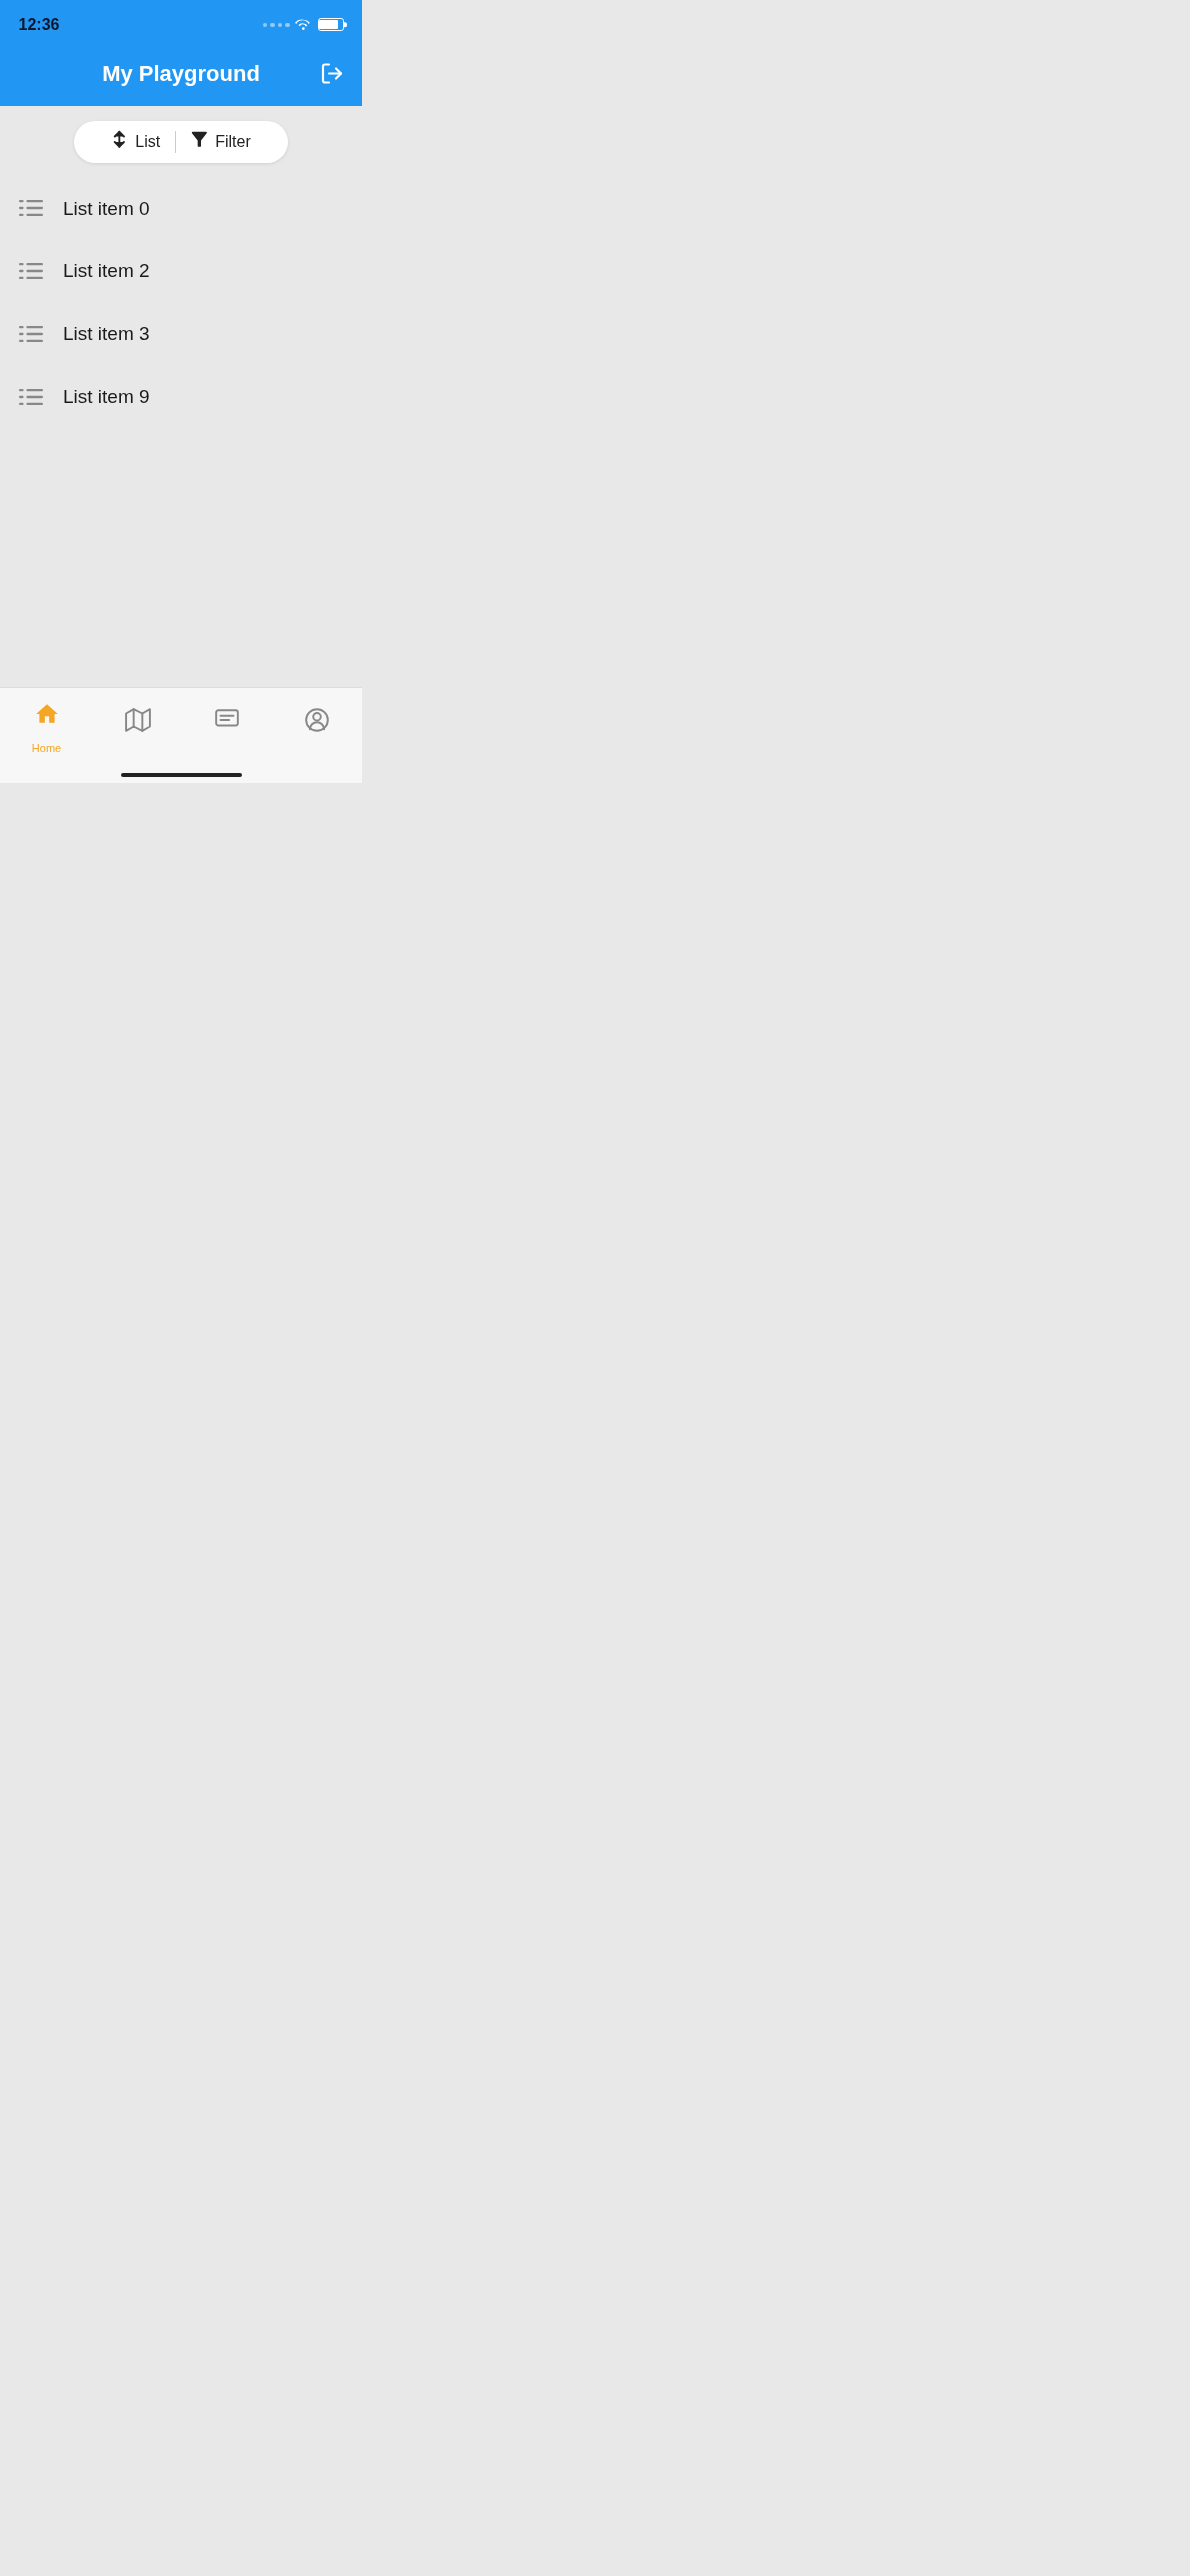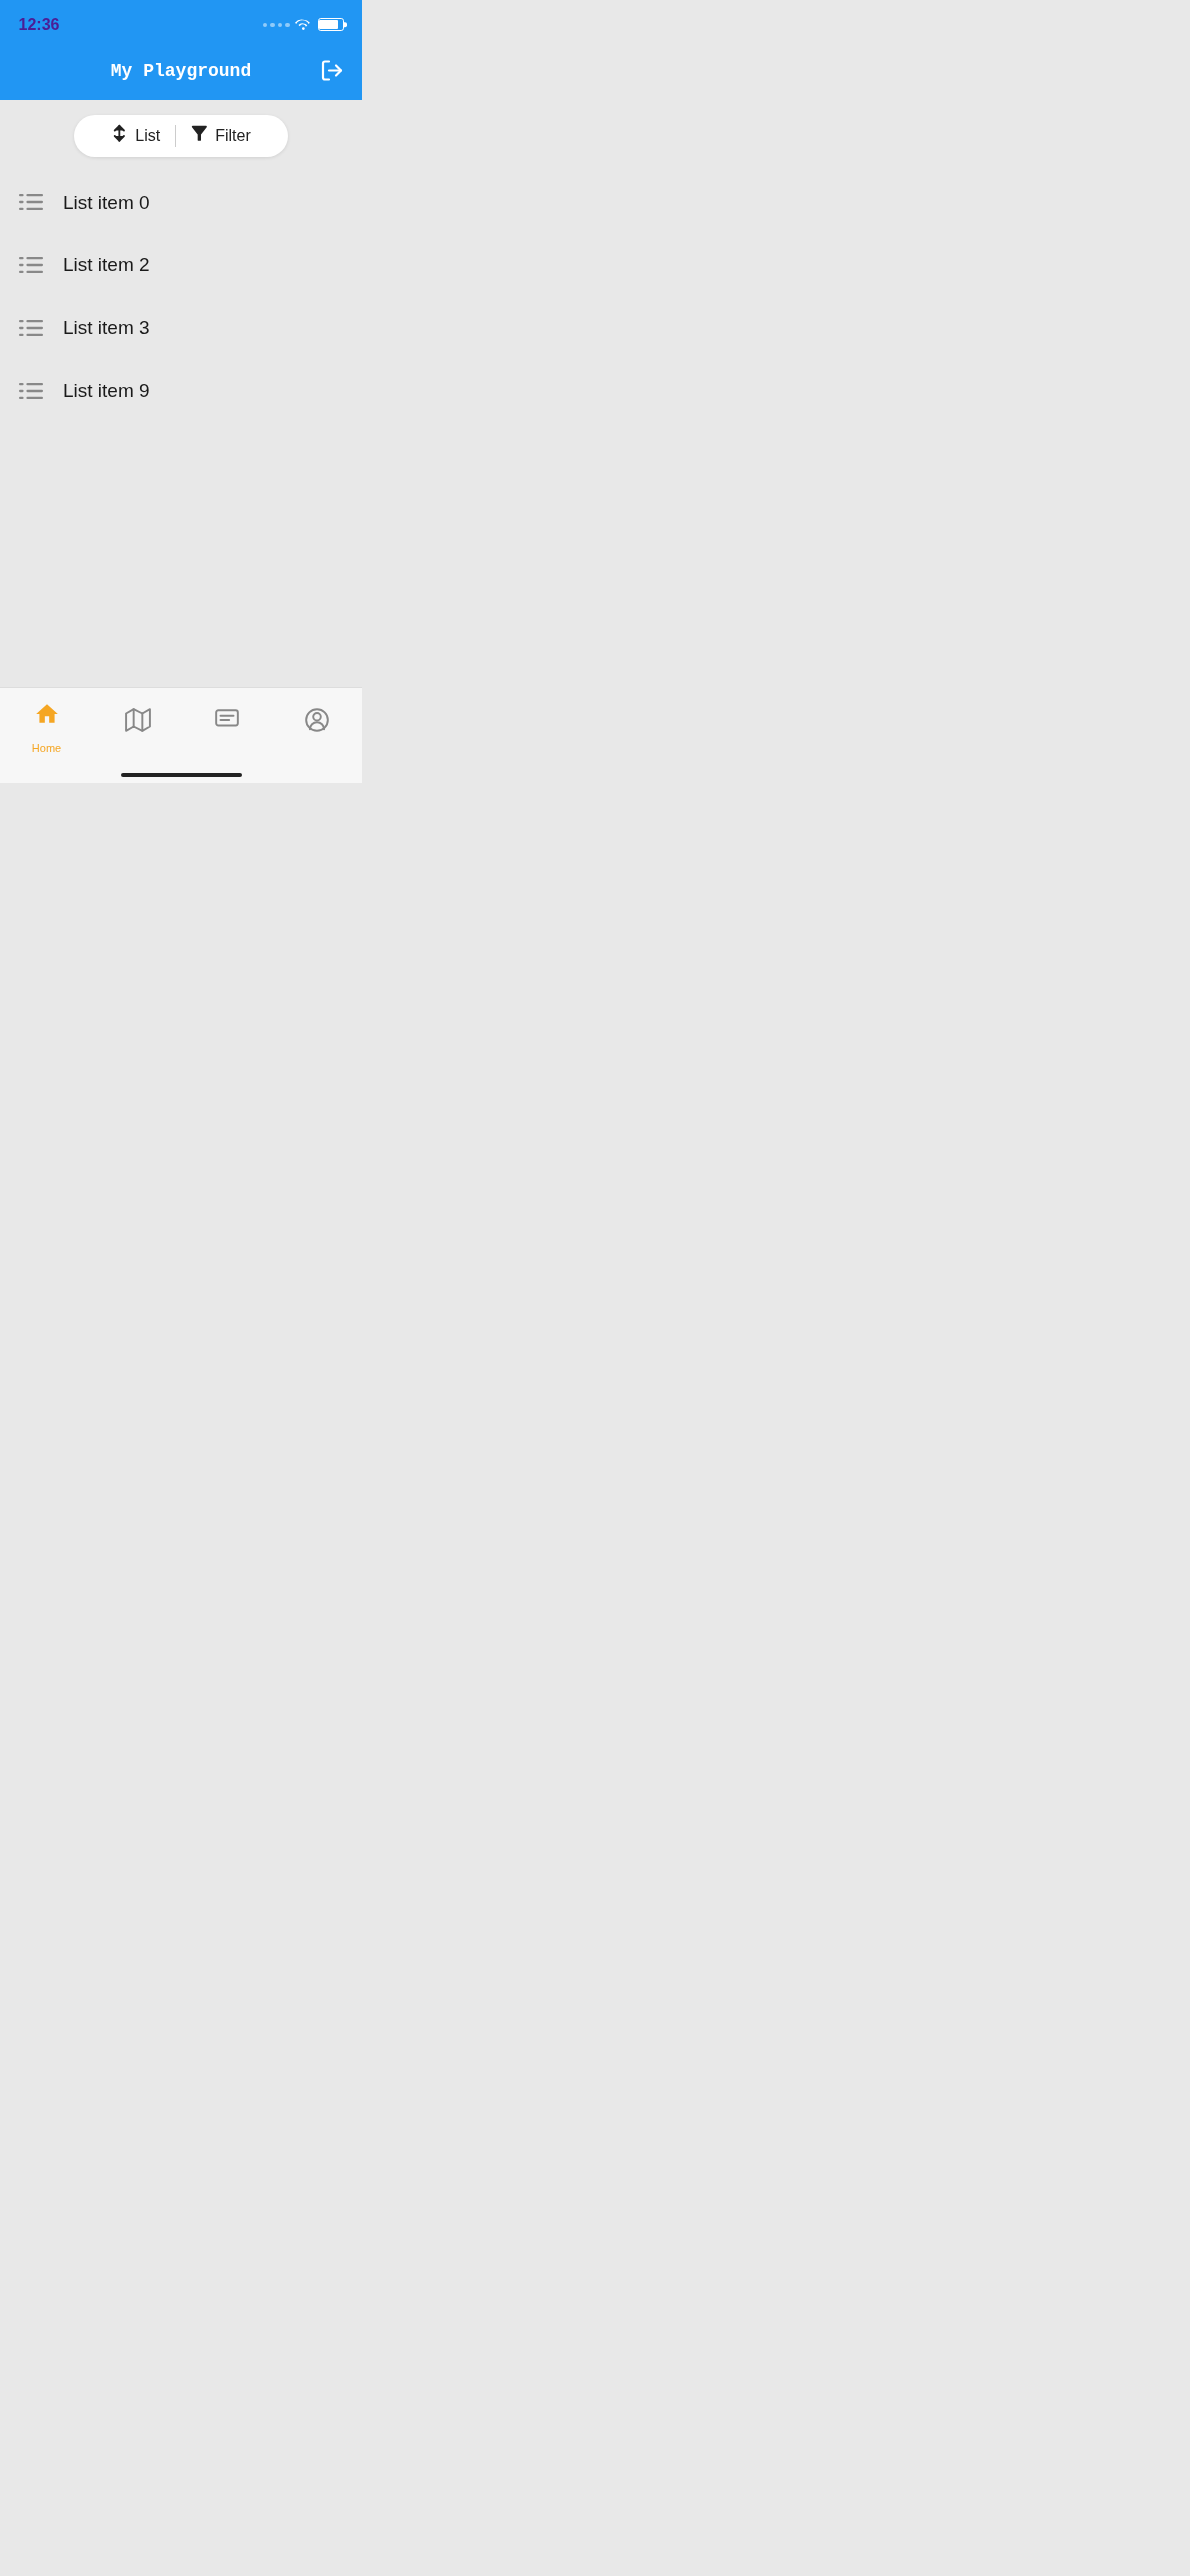--- a/index.html
+++ b/index.html
@@ -19,21 +19,21 @@
     .status-bar {
       background: #2196F3;
       display: flex;
       justify-content: space-between;
       align-items: center;
       padding: 13px 18.5px 9.3px 18.5px;
       height: 46px;
     }
 
     .status-time {
-      color: #4c1d95;
+      color: #0f172a;
       font-size: 16px;
       font-weight: 600;
     }
 
     .status-icons {
       display: flex;
       align-items: center;
       gap: 5.6px;
     }
 
@@ -90,24 +90,23 @@
       background: #2196F3;
       display: flex;
       justify-content: center;
       align-items: center;
       padding: 15px 18.5px 18.5px 18.5px;
       position: relative;
     }
 
     .header-title {
       color: white;
-      font-size: 18px;
+      font-size: 22px;
       font-weight: 600;
       text-align: center;
-      font-family: Liberation Mono, monospace;
     }
 
     .header-logout {
       position: absolute;
       right: 18.5px;
       top: 50%;
       transform: translateY(-50%);
       color: white;
       font-size: 20.4px;
       cursor: pointer;

